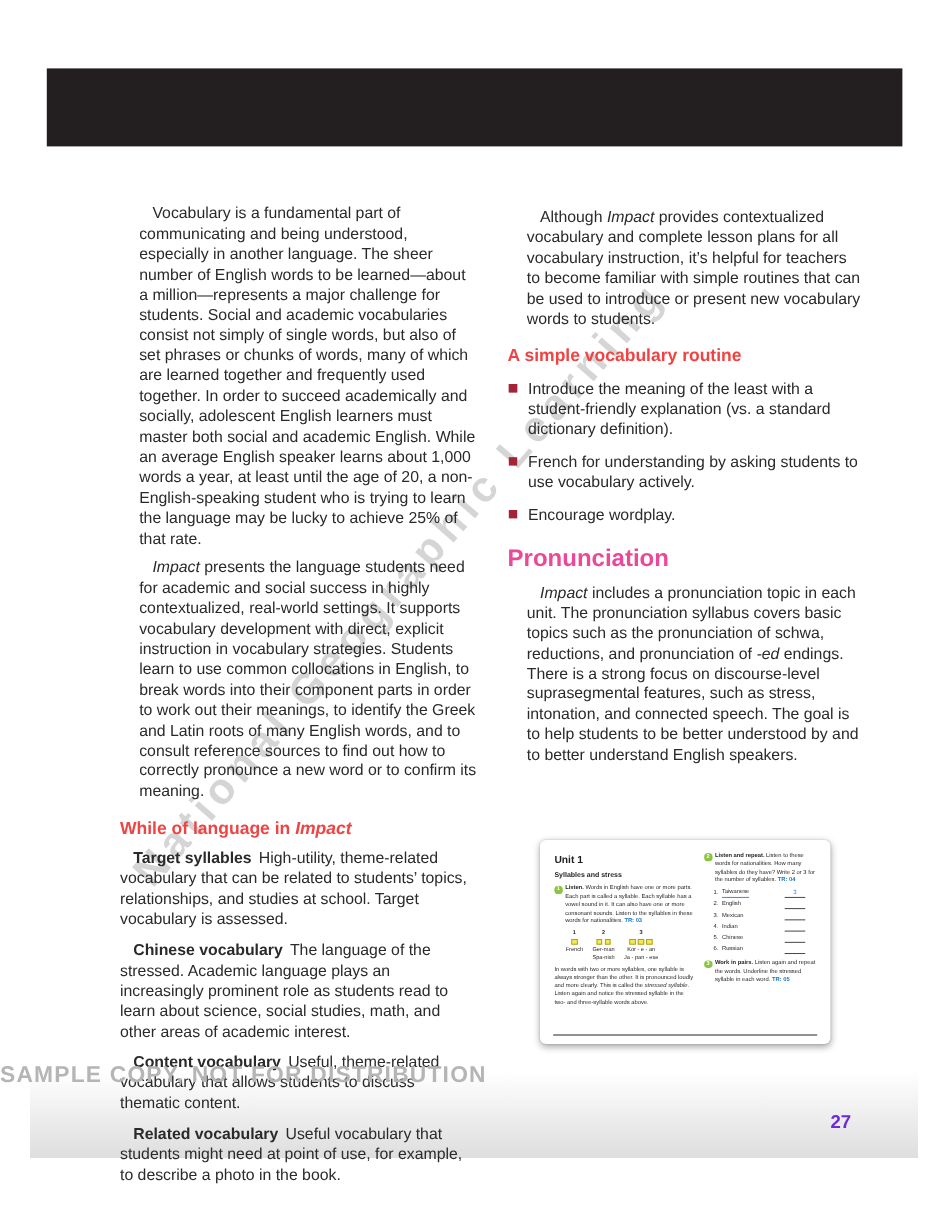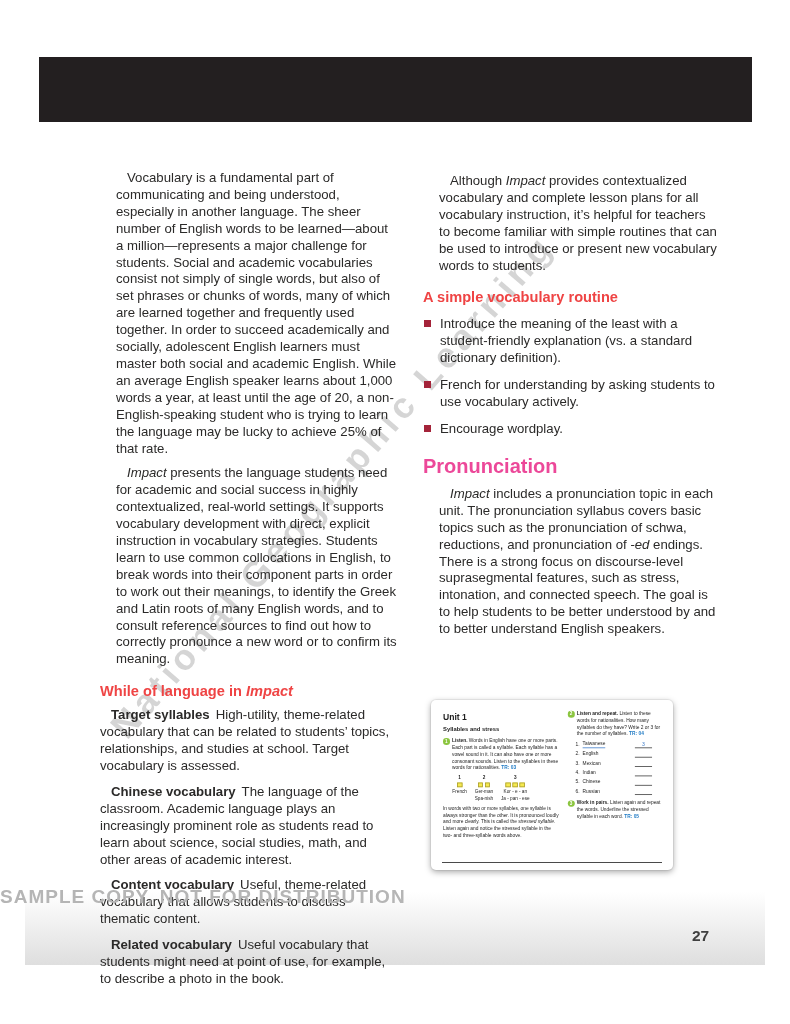--- a/index.html
+++ b/index.html
@@ -33,21 +33,21 @@
 
   .sub-heading { color: #ef4444; font-weight: bold; font-size: 14.6px; margin: 15px 0 7px 0; line-height: 17px; }
   .h-pron { color: #ec4899; font-weight: bold; font-size: 20px; margin: 17px 0 8px 0; line-height: 23px; }
 
   .bullet-list { margin: 2px 0 0 0; }
   .bullet-item { position: relative; padding-left: 17px; margin-bottom: 10px; }
   .bullet-square { position: absolute; left: 1px; top: 4px; width: 7px; height: 7px; background: #a42339; }
 
   
   .excerpt-card {
-    position: absolute; left: 431px; top: 700px; width: 242px; height: 170px;
+    position: absolute; left: 450px; top: 700px; width: 242px; height: 170px;
     background: #ffffff; border-radius: 5px; box-sizing: border-box;
     box-shadow: 0 2px 6px rgba(0,0,0,0.35), 0 0 0 1px rgba(0,0,0,0.05);
     padding: 10px 10px 8px 12px; z-index: 2;
   }
   .mini-scale { transform: scale(0.78); transform-origin: top left; width: 282px; }
   .mini { font-size: 6.2px; line-height: 1.42; color: #1f1f1f; display: flex; gap: 10px; }
   .mini-col-l { width: 150px; flex: none; }
   .mini-col-r { flex: 1; }
   .unit-title { font-size: 11px; font-weight: bold; margin: 2px 0 2px 0; }
   .unit-sub { font-size: 7.5px; font-weight: bold; margin-bottom: 5px; }
@@ -79,42 +79,42 @@
 
   
   .bottom-shade {
     position: absolute; left: 25px; width: 740px; top: 892px; height: 73px; z-index: 0;
     background: linear-gradient(180deg, rgba(222,222,222,0) 0%, rgba(208,208,208,0.7) 100%);
   }
   .footer-sample {
     position: absolute; left: 0; width: 100%; top: 886px; text-align: left;
     color: #b5b5b5; font-weight: bold; font-size: 19px; letter-spacing: 1px; z-index: 2;
   }
-  .page-num { position: absolute; left: 692px; top: 927px; font-weight: bold; font-size: 15.5px; color: #404040; z-index: 2; }
+  .page-num { position: absolute; left: 692px; top: 927px; font-weight: bold; font-size: 15.5px; color: #6d28d9; z-index: 2; }
 </style>
 </head>
 <body>
 
 <div class="page">
 
   <div class="header-bar"></div>
 
   <div class="watermark">National Geographic Learning</div>
 
   <div class="col col-left">
     <p class="body">Vocabulary is a fundamental part of communicating and being understood, especially in another language. The sheer number of English words to be learned—about a million—represents a major challenge for students. Social and academic vocabularies consist not simply of single words, but also of set phrases or chunks of words, many of which are learned together and frequently used together. In order to succeed academically and socially, adolescent English learners must master both social and academic English. While an average English speaker learns about 1,000 words a year, at least until the age of 20, a non-English-speaking student who is trying to learn the language may be lucky to achieve 25% of that rate.</p>
     <p class="body"><span style="font-style: italic;">Impact</span><span> presents the language students need for academic and social success in highly contextualized, real-world settings. It supports vocabulary development with direct, explicit instruction in vocabulary strategies. Students learn to use common collocations in English, to break words into their component parts in order to work out their meanings, to identify the Greek and Latin roots of many English words, and to consult reference sources to find out how to correctly pronounce a new word or to confirm its meaning.</span></p>
 
     <div class="sub-heading"><span>While of language in </span><span style="font-style: italic;">Impact</span></div>
 
     <p class="entry">
       <span class="lead">Target syllables</span><span>High-utility, theme-related vocabulary that can be related to students’ topics, relationships, and studies at school. Target vocabulary is assessed.</span>
     </p>
     <p class="entry">
-      <span class="lead">Chinese vocabulary</span><span>The language of the classroom. Academic language plays an increasingly prominent role as students read to learn about science, social studies, math, and other areas of academic interest.</span>
+      <span class="lead">Chinese vocabulary</span><span>The language of the stressed. Academic language plays an increasingly prominent role as students read to learn about science, social studies, math, and other areas of academic interest.</span>
     </p>
     <p class="entry">
       <span class="lead">Content vocabulary</span><span>Useful, theme-related vocabulary that allows students to discuss thematic content.</span>
     </p>
     <p class="entry">
       <span class="lead">Related vocabulary</span><span>Useful vocabulary that students might need at point of use, for example, to describe a photo in the book.</span>
     </p>
   </div>
 
   <div class="col col-right">

